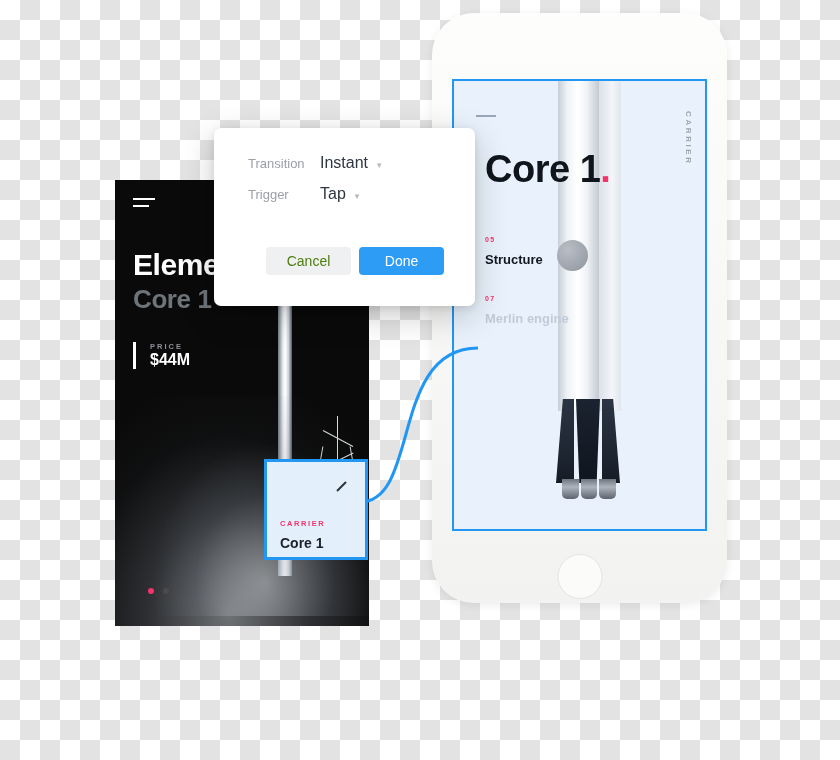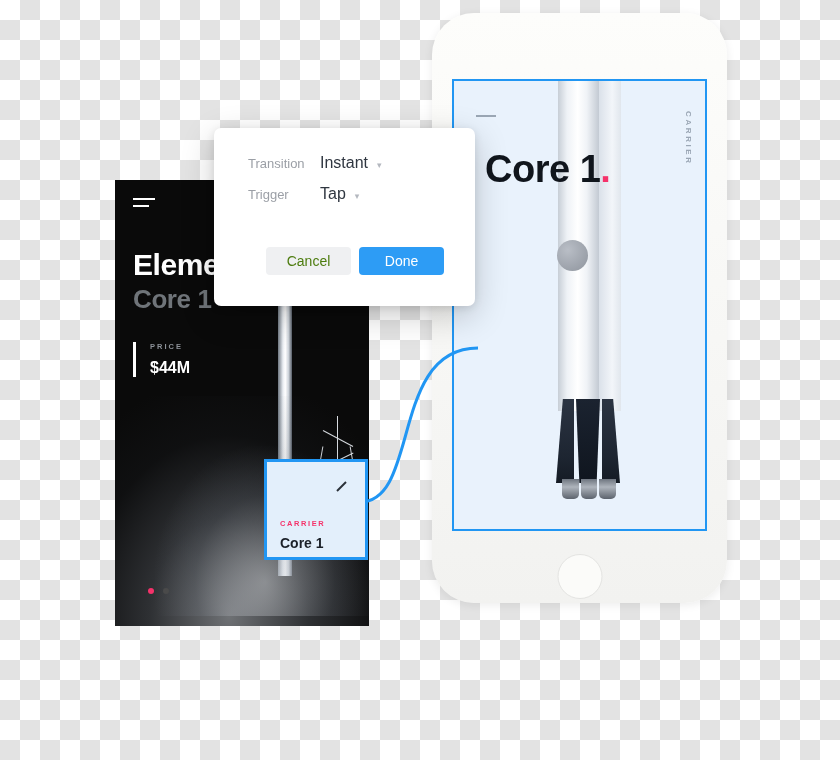--- a/index.html
+++ b/index.html
@@ -93,21 +93,21 @@
     background:linear-gradient(90deg,#6d7680 0%,#e8ecf1 35%,#ffffff 52%,#cdd3da 75%,#545b65 100%);
   }
   .dc-tower{position:absolute;left:196px;top:236px;width:58px;height:100px;}
   .dc-tower i{position:absolute;background:#d9dde2;}
   .dc-burger{position:absolute;left:18px;top:18px;width:22px;}
   .dc-burger i{display:block;height:2px;background:#ffffff;margin-bottom:5px;}
   .dc-burger i:last-child{width:16px;}
   .dc-h1{position:absolute;left:18px;top:68px;font-size:30px;font-weight:bold;color:#ffffff;letter-spacing:-.4px;white-space:nowrap;}
   .dc-h2{position:absolute;left:18px;top:104px;font-size:26px;font-weight:bold;color:#6f7479;letter-spacing:-.4px;white-space:nowrap;}
   .dc-price{position:absolute;left:18px;top:162px;padding-left:14px;border-left:3px solid #ffffff;}
-  .dc-price .lbl{font-size:7.5px;letter-spacing:2px;color:#8d9299;font-weight:bold;display:block;margin-bottom:8px;}
+  .dc-price .lbl{font-size:7.5px;letter-spacing:2px;color:#8d9299;font-weight:bold;display:block;}
   .dc-price .val{font-size:16px;font-weight:bold;color:#ffffff;}
   .dc-dots{position:absolute;left:33px;top:408px;display:flex;gap:9px;}
   .dc-dots span{width:6px;height:6px;border-radius:50%;background:#4a4a4a;display:block;}
   .dc-dots span.on{background:#f5326a;}
 
   
   #hotspot{
     position:absolute;left:264px;top:459px;width:104px;height:101px;
     background:#e3effb;border:3px solid #2196f3;box-sizing:border-box;
   }
@@ -162,20 +162,28 @@
             <div class="noz"></div>
           </div>
       </div>
 
       <div class="scr-dash"></div>
       <div class="scr-carrier">CARRIER</div>
 
       <div class="scr-title"><span>Core 1</span><span class="dot">.</span></div>
 
       <div class="scr-list">
+        <div class="li active">
+          <span class="num">05</span>
+          <span class="nm">Structure</span>
+        </div>
+        <div class="li">
+          <span class="num">07</span>
+          <span class="nm">Merlin engine</span>
+        </div>
       </div>
     </div>
   </div>
   <div id="phone-home"></div>
 </div>
 
 <div id="dark-card">
   <div class="dc-rocket"></div>
   <div class="dc-tower">
     <i style="left:26px;top:0;width:1px;height:100px;"></i>

